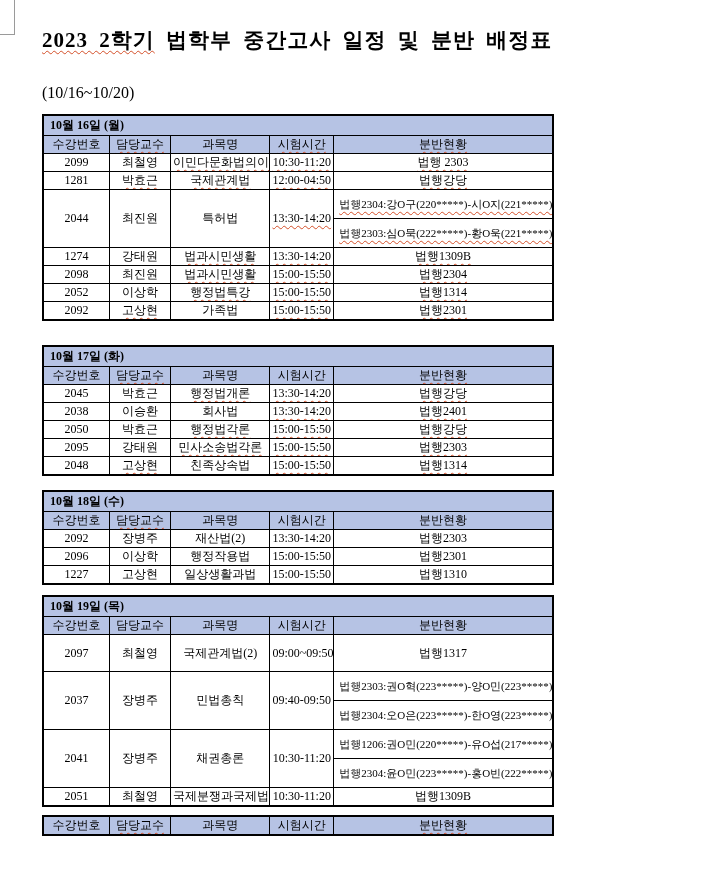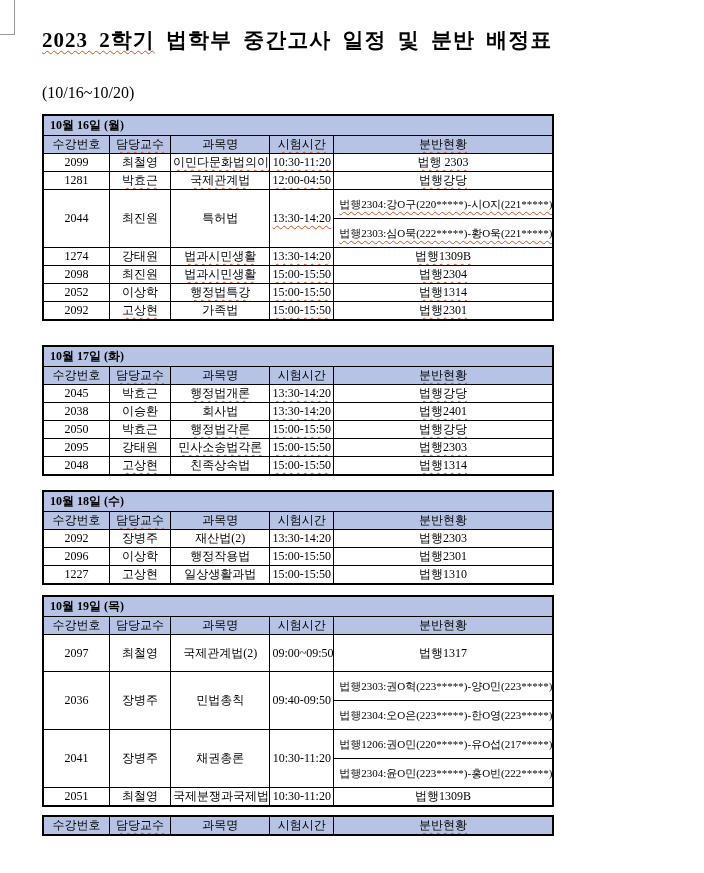--- a/index.html
+++ b/index.html
@@ -248,21 +248,21 @@
             <td class="hdr">분반현황</td>
           </tr>
           <tr class="tall">
             <td>2097</td>
             <td>최철영</td>
             <td>국제관계법(2)</td>
             <td>09:00~09:50</td>
             <td>법행1317</td>
           </tr>
           <tr>
-            <td rowspan="2">2036</td>
+            <td rowspan="2">2037</td>
             <td rowspan="2">장병주</td>
             <td rowspan="2">민법총칙</td>
             <td rowspan="2">09:40-09:50</td>
             <td class="split">법행2303:권O혁(223*****)-양O민(223*****)</td>
           </tr>
           <tr>
             <td class="split">법행2304:오O은(223*****)-한O영(223*****)</td>
           </tr>
           <tr>
             <td rowspan="2">2041</td>

